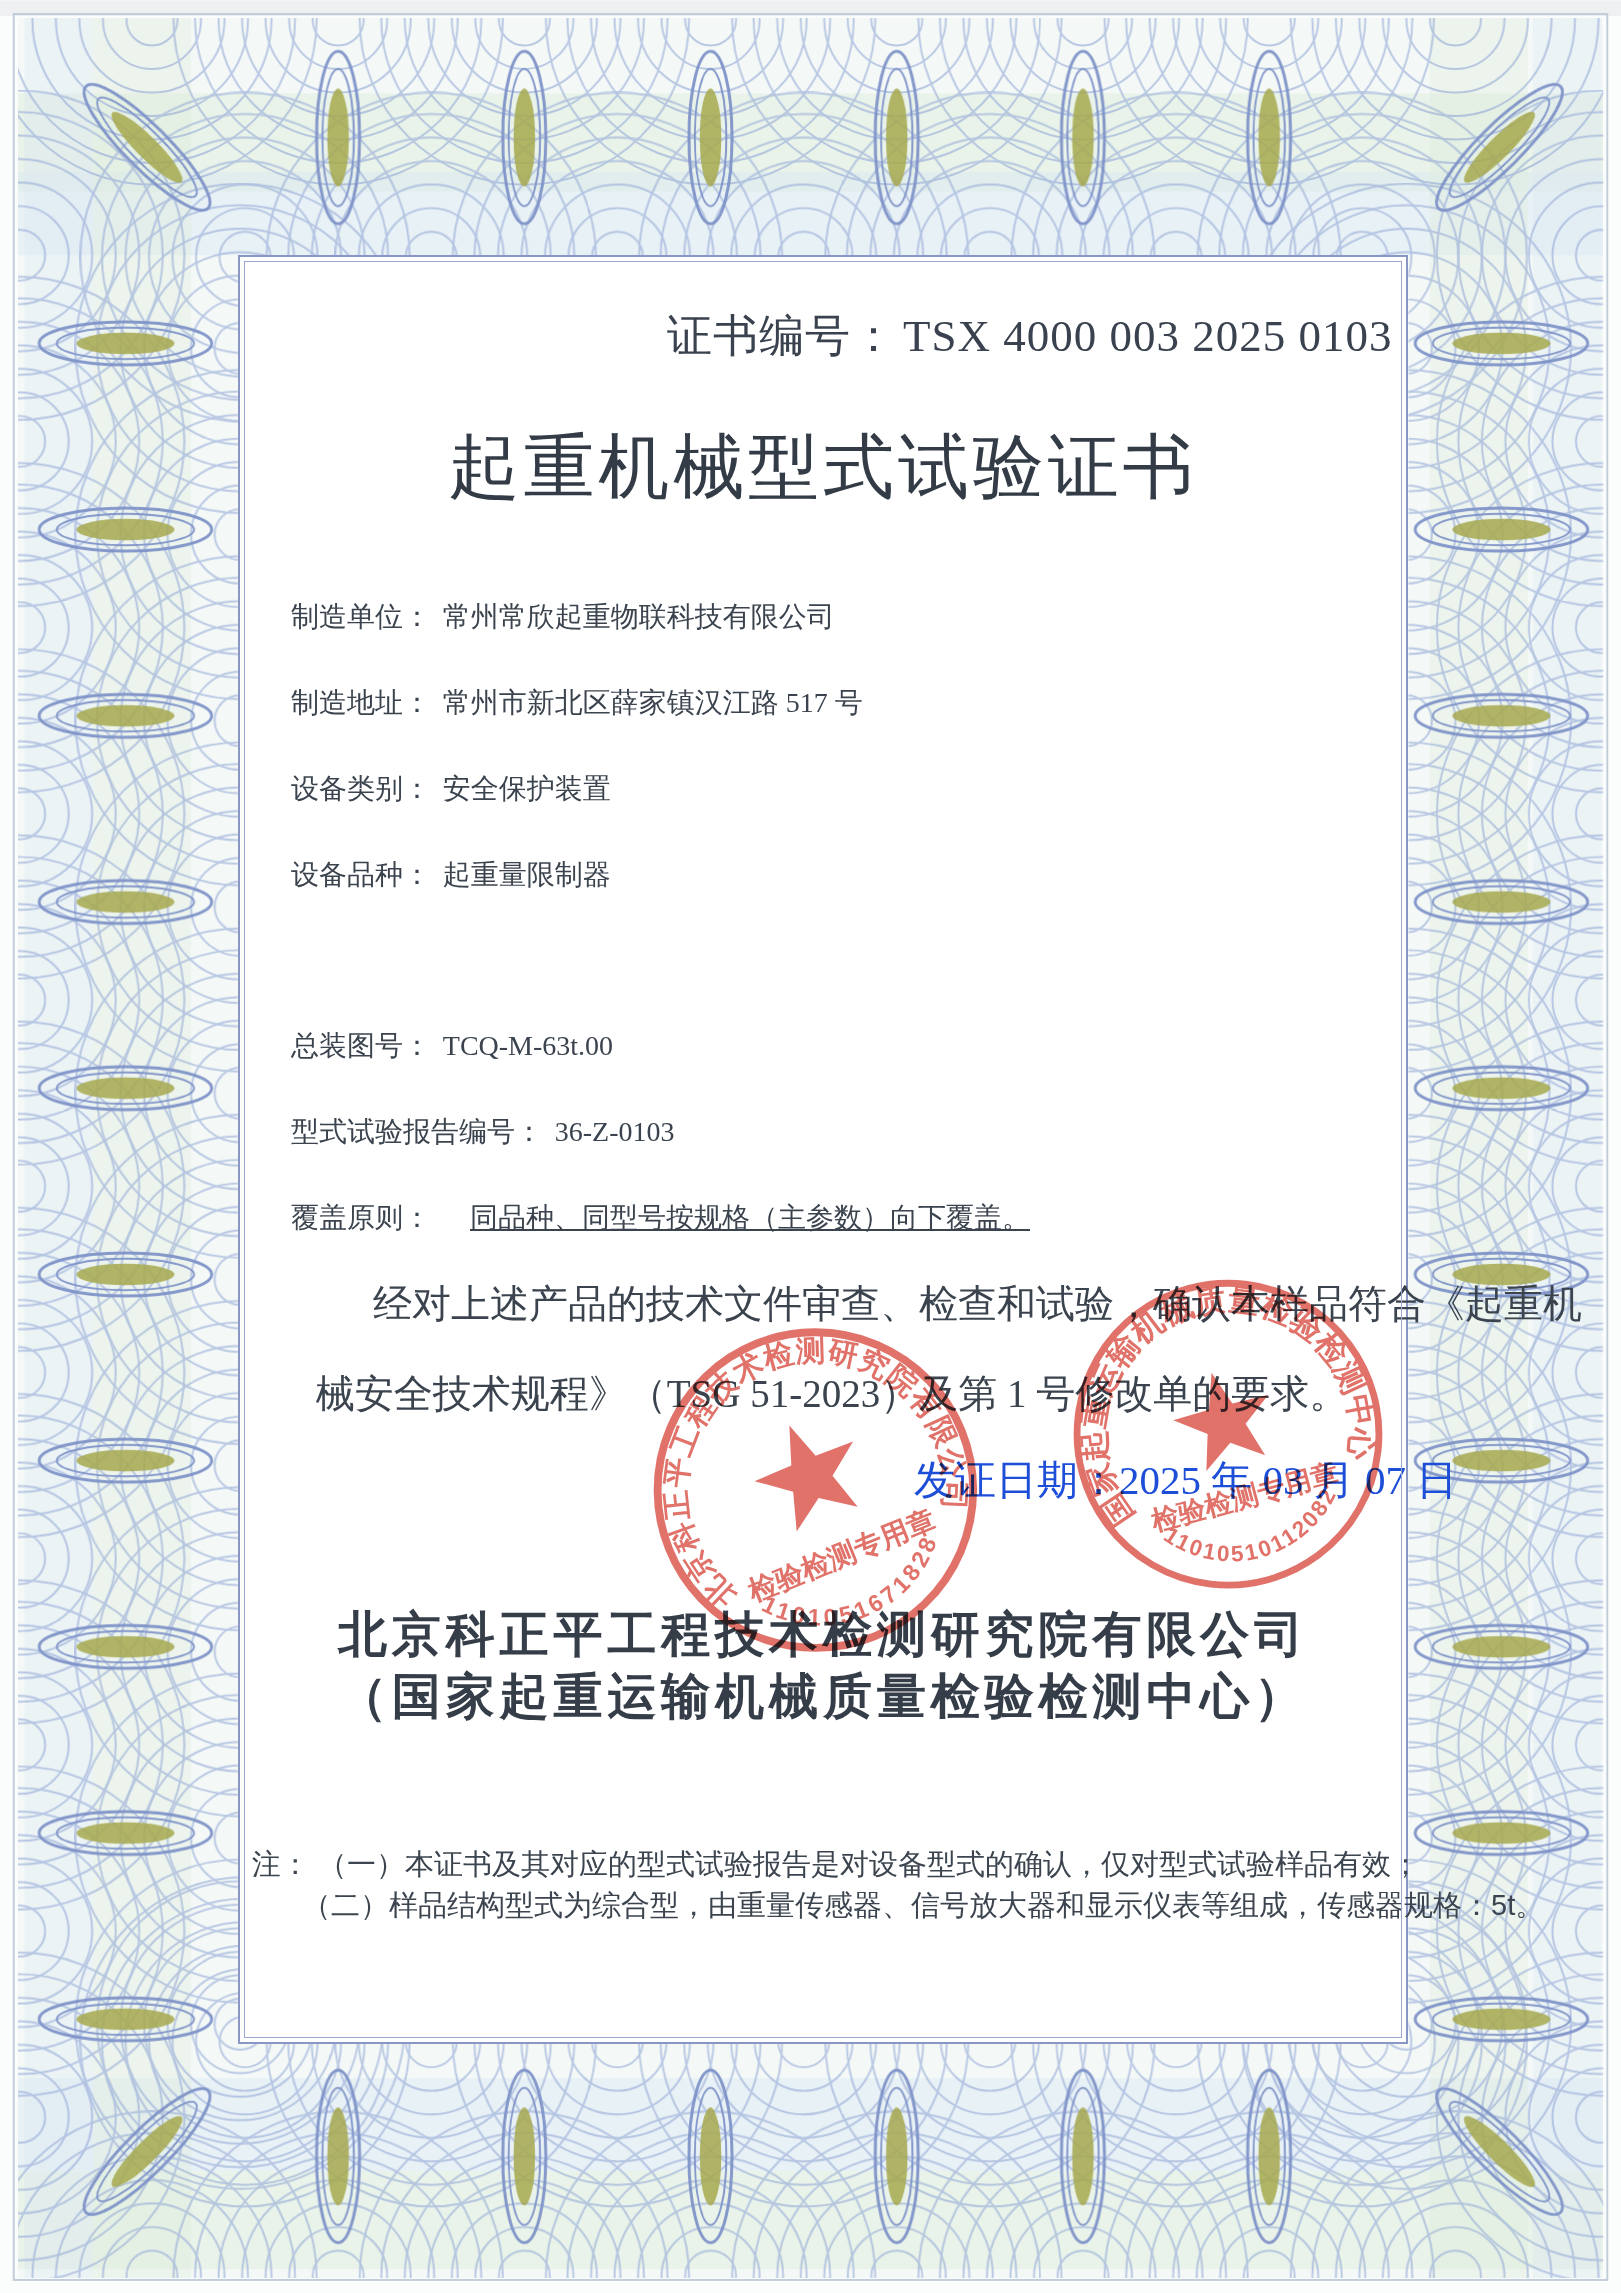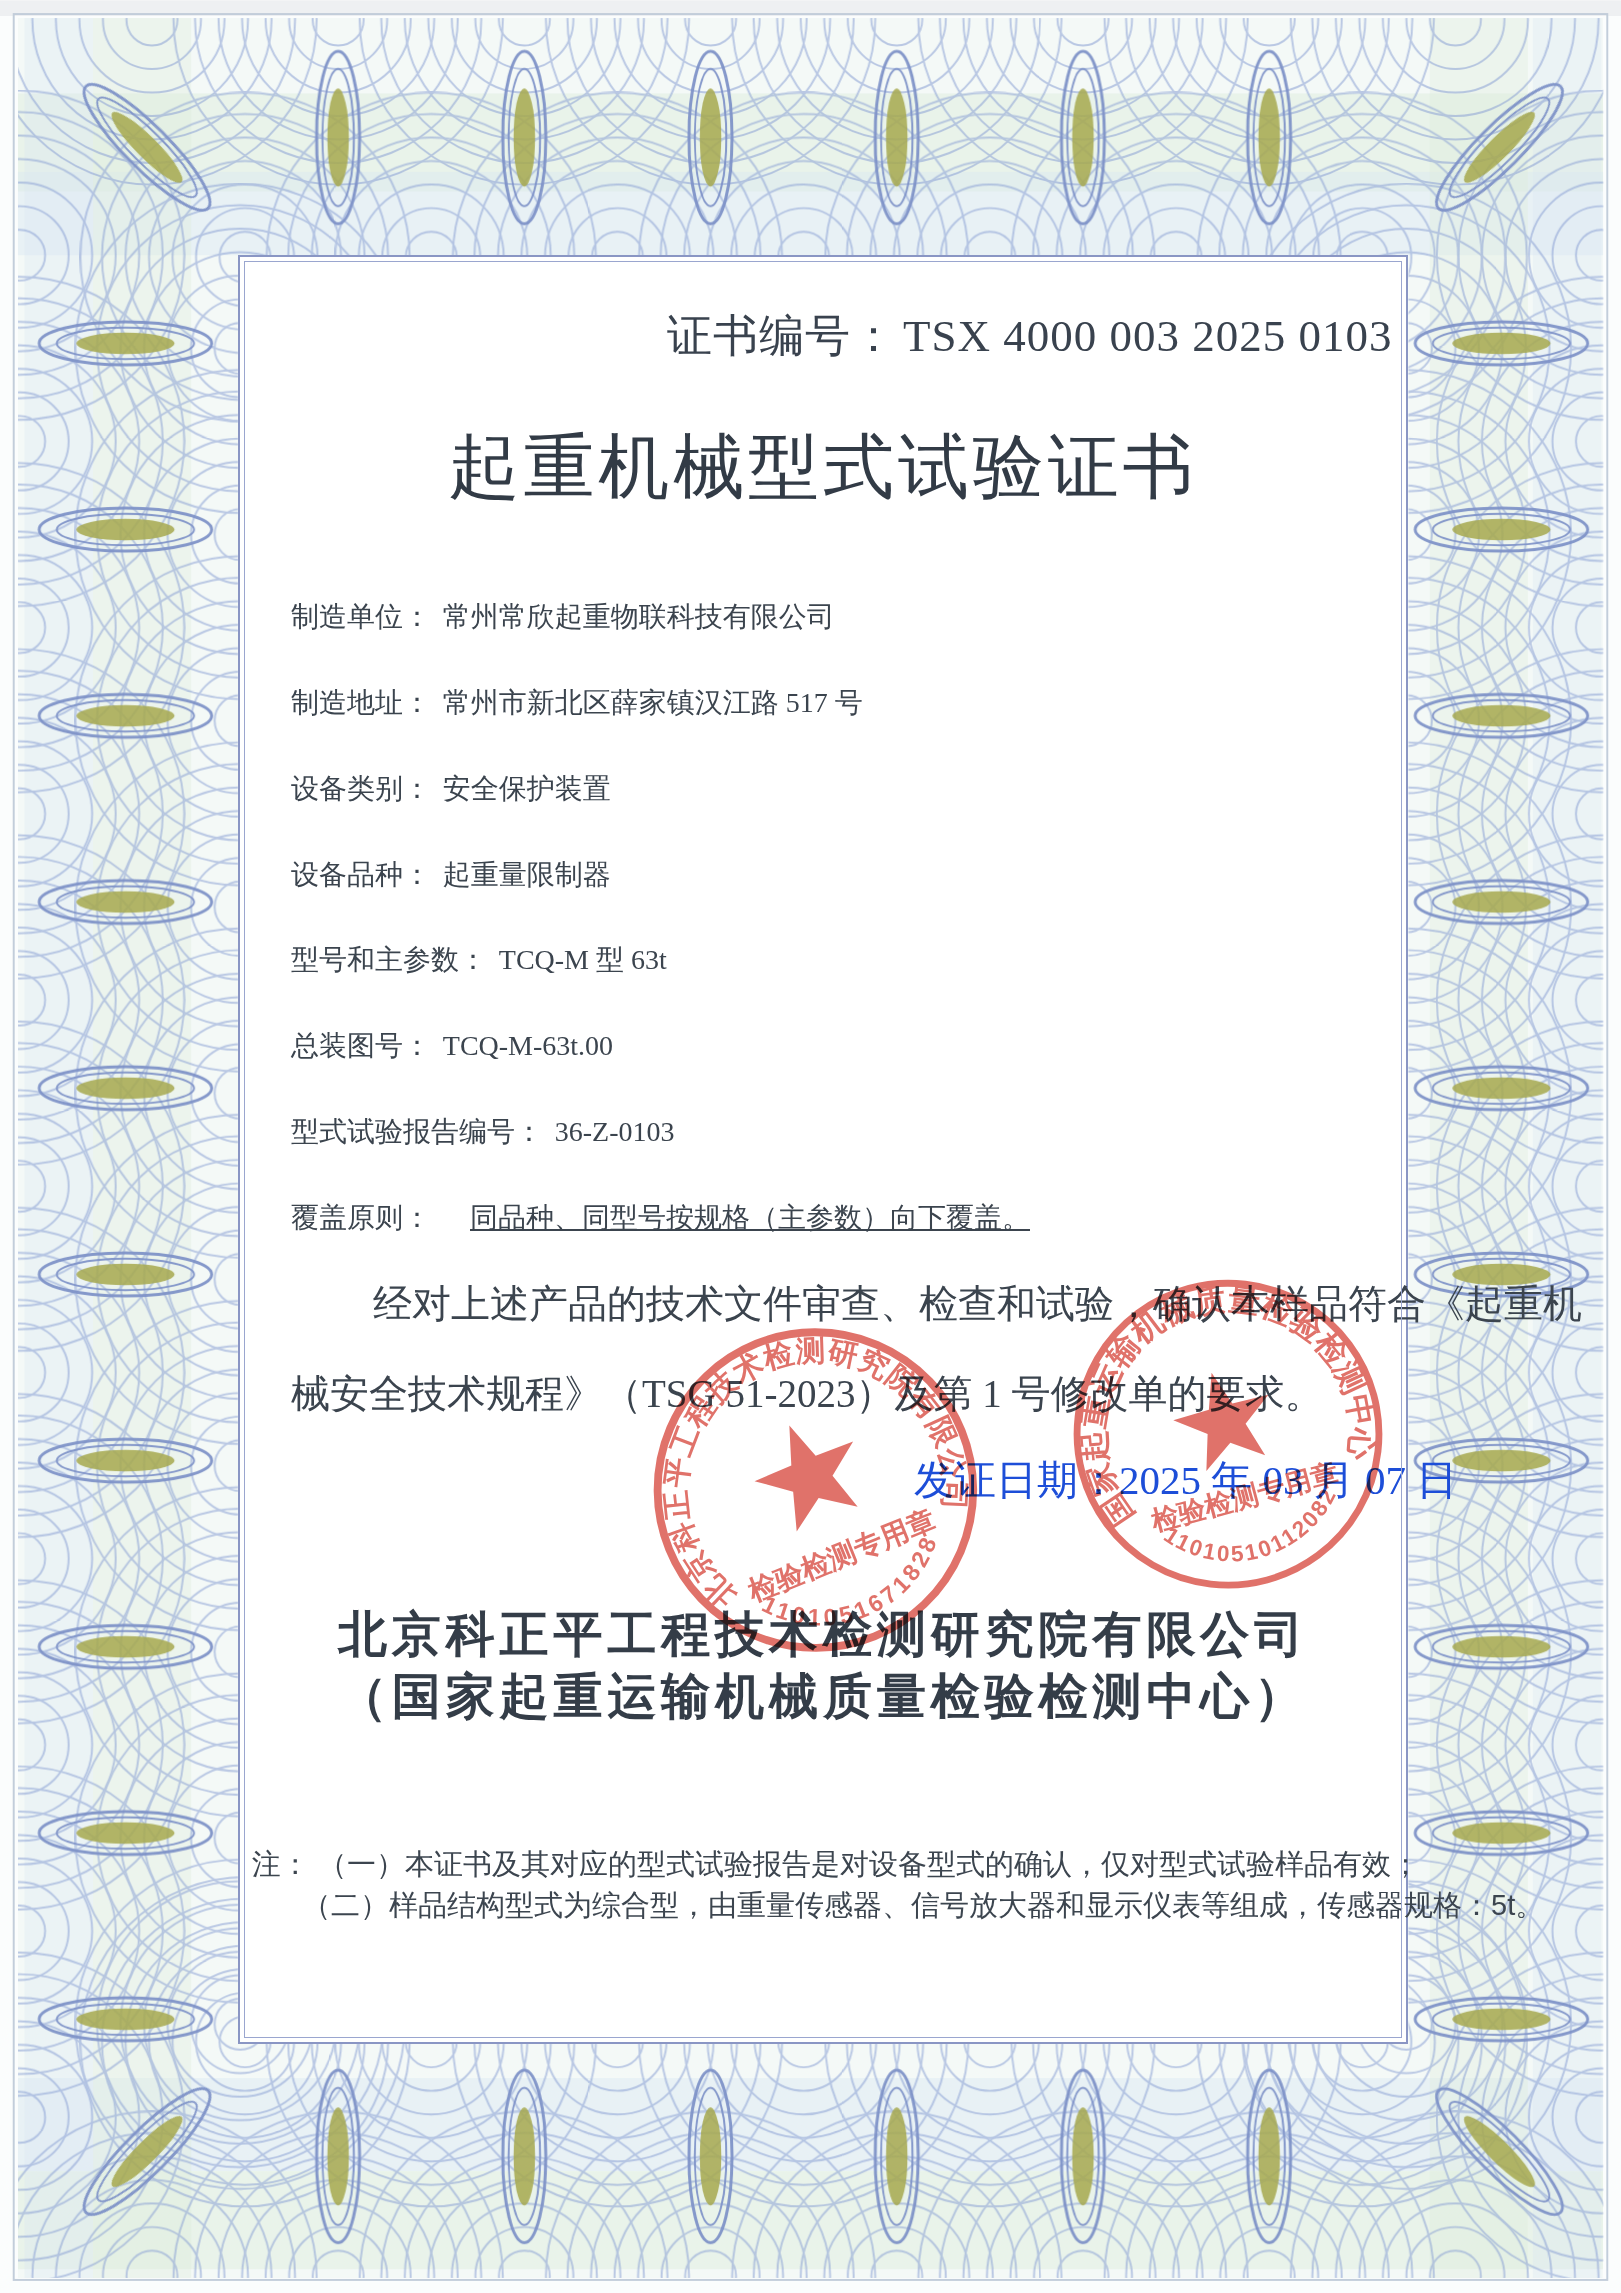--- a/index.html
+++ b/index.html
@@ -11,21 +11,21 @@
   }
   .decor{position:absolute;left:0;top:0;}
   .inner-frame{
     position:absolute;left:238px;top:255px;width:1170px;height:1789px;
     background:#ffffff;border:2px solid #8a96c4;box-sizing:border-box;
   }
   .inner-frame::after{
     content:"";position:absolute;left:3.9px;top:3.9px;right:3.9px;bottom:3.9px;
     border:1px solid #9aa6cf;pointer-events:none;
   }
-  .abs{position:absolute;}
+  .abs{position:absolute;text-align:center;}
   .certno{left:427px;top:49px;font-size:45px;letter-spacing:1px;color:#39424e;white-space:nowrap;}
   .certno .num{margin-left:5.9px;}
   .doc-title{
     left:0;top:163px;width:100%;text-align:center;
     font-family:"Liberation Sans","DejaVu Sans",sans-serif;
     font-weight:normal;font-size:71px;letter-spacing:3.9px;color:#323b46;
   }
   .field{left:51px;font-size:28px;white-space:nowrap;color:#3b444e;}
   .field .value{margin-left:11.8px;}
   .field .value.wide-gap{margin-left:39px;text-decoration:underline;}
@@ -218,23 +218,20 @@
     </div>
     <div class="abs field" style="top:427px">
       <span>制造地址：</span><span class="value">常州市新北区薛家镇汉江路 517 号</span>
     </div>
     <div class="abs field" style="top:513px">
       <span>设备类别：</span><span class="value">安全保护装置</span>
     </div>
     <div class="abs field" style="top:599px">
       <span>设备品种：</span><span class="value">起重量限制器</span>
     </div>
-    <div class="abs field" style="top:684px">
-      <span>型号和主参数：</span><span class="value">TCQ-M 型 63t</span>
-    </div>
     <div class="abs field" style="top:770px">
       <span>总装图号：</span><span class="value">TCQ-M-63t.00</span>
     </div>
     <div class="abs field" style="top:856px">
       <span>型式试验报告编号：</span><span class="value">36-Z-0103</span>
     </div>
     <div class="abs field" style="top:942px">
       <span>覆盖原则：</span><span class="value wide-gap">同品种、同型号按规格（主参数）向下覆盖。</span>
     </div>
 

